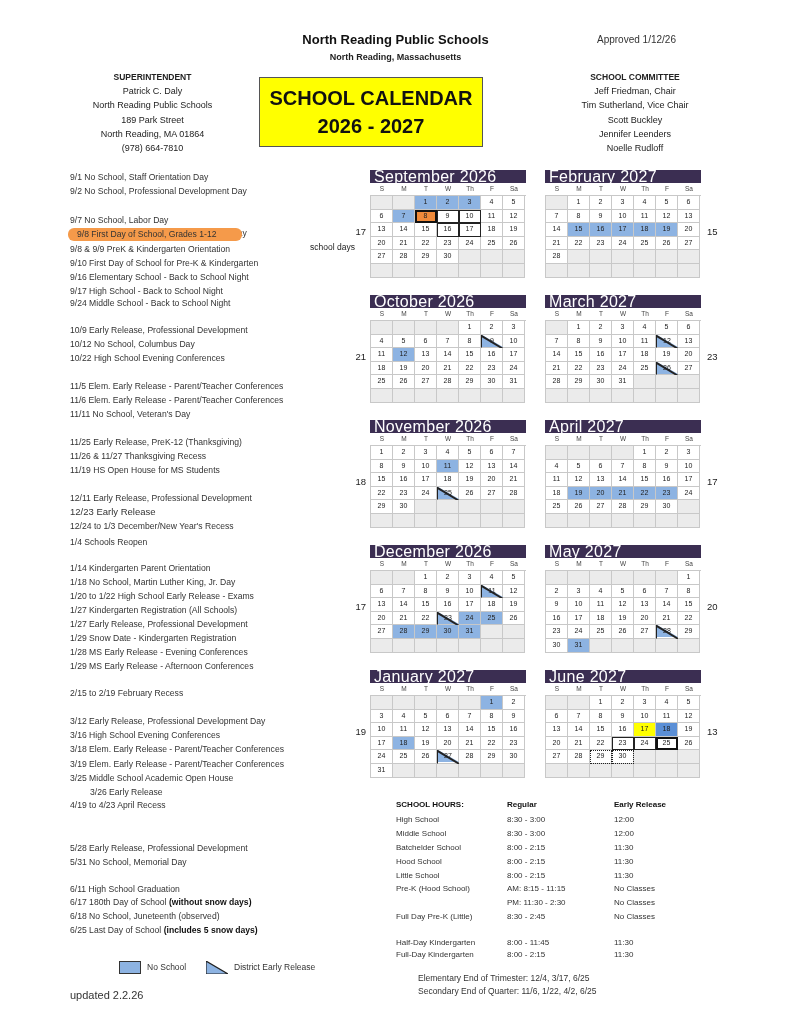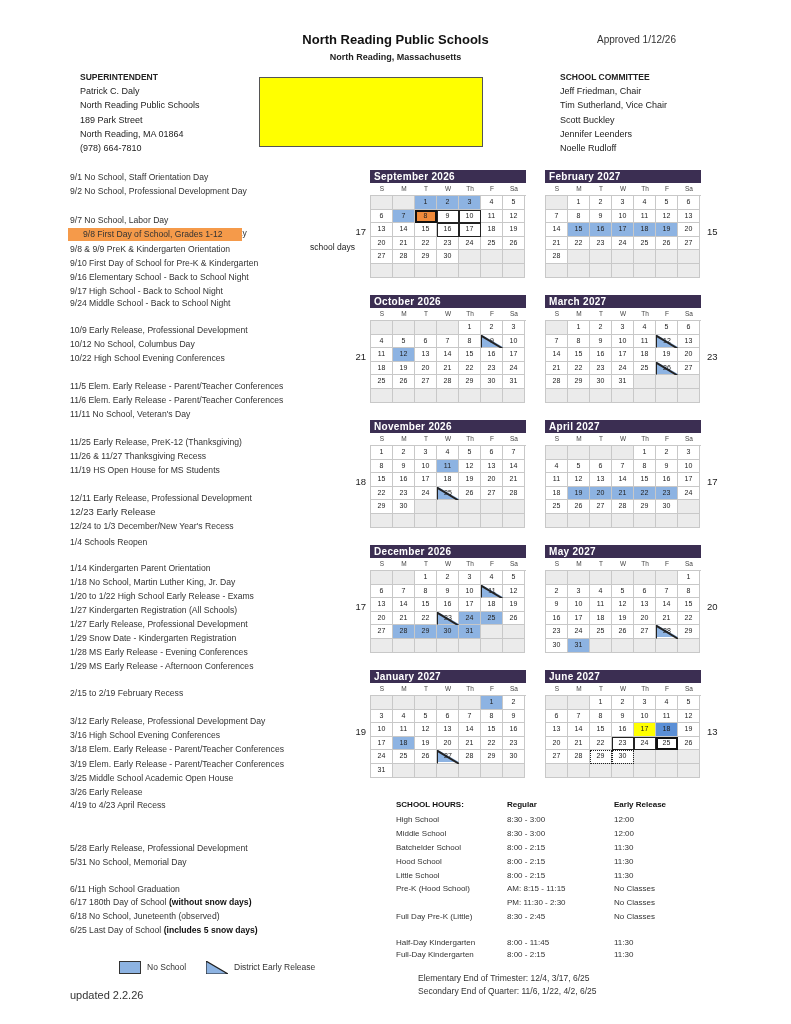--- a/index.html
+++ b/index.html
@@ -4,36 +4,36 @@
 <style>
   * { box-sizing: border-box; margin: 0; padding: 0; }
   html, body { width: 791px; height: 1024px; background: #ffffff; overflow: hidden; }
   body { position: relative; font-family: "Liberation Sans", sans-serif; color: #222; }
   .abs { position: absolute; }
 
   
   .hdr-title { left: 0; width: 791px; top: 32px; text-align: center; font-weight: bold; font-size: 13px; color: #111; }
   .hdr-sub { left: 0; width: 791px; top: 52px; text-align: center; font-weight: bold; font-size: 9px; color: #222; }
   .approved { left: 597px; top: 34px; font-size: 10px; color: #333; }
-  .side-block { text-align: left; font-size: 9px; line-height: 14.2px; color: #222; }
+  .side-block { text-align: center; font-size: 9px; line-height: 14.2px; color: #222; }
   .side-block .lbl { font-weight: bold; font-size: 8.5px; }
   .supt { left: 80px; width: 145px; top: 70px; }
   .committee { left: 560px; width: 150px; top: 70px; }
   .banner { left: 259px; top: 77px; width: 224px; height: 70px; background: #ffff00; border: 1px solid #555; text-align: center; font-weight: bold; font-size: 20px; line-height: 28px; padding-top: 6px; color: #111; }
 
   
   .events { left: 70px; top: 168px; width: 300px; font-size: 8.6px; color: #333; }
   .ev { position: absolute; left: 0; white-space: nowrap; }
-  .ev.hl { background: #f59a4a; left: -2px; padding: 0 15px; width: 174px; height: 13px; line-height: 13px; margin-top: -1px; }
+  .ev.hl { background: #f59a4a; left: -2px; padding: 0 9px; width: 174px; height: 13px; line-height: 13px; margin-top: -1px; border-radius: 6px; }
   .ev b { color: #111; }
   .ev.big { font-size: 9.5px; }
 
   
   .cal { position: absolute; width: 156px; }
-  .cal-head { height: 13px; background: #3b2e52; color: #fff; font-weight: bold; font-size: 10px; line-height: 13px; padding-left: 4px; letter-spacing: 0.3px; }
+  .cal-head { height: 13px; background: #3b2e52; color: #fff; font-weight: normal; font-size: 16px; line-height: 13px; padding-left: 4px; letter-spacing: 0.3px; }
   .cal-dow { display: grid; grid-template-columns: repeat(7, 22px); height: 12px; font-size: 6.5px; color: #444; text-align: center; line-height: 12px; padding-left: 1px; }
   .cal-grid { display: grid; grid-template-columns: repeat(7, 22px); grid-auto-rows: 13.6px; border-top: 1px solid #c8c8c8; border-left: 1px solid #c8c8c8; }
   .cell { border-right: 1px solid #c8c8c8; border-bottom: 1px solid #c8c8c8; font-size: 7px; text-align: center; line-height: 12.6px; color: #222; background: #fff; position: relative; }
   .cell.empty { background: #ebebeb; }
   .cell.noschool { background: #8db3e2; }
   .cell.first { background: #f08a3a; outline: 2px solid #111; outline-offset: -2px; }
   .cell.box { outline: 1.5px solid #222; outline-offset: -1.5px; }
   .cell.boxheavy { outline: 2px solid #111; outline-offset: -2px; }
   .cell.dotted { outline: 1px dotted #222; outline-offset: -1px; }
   .cell.yellow { background: #ffff00; }
@@ -67,20 +67,22 @@
 <div class="abs side-block supt">
   <div class="lbl">SUPERINTENDENT</div>
   <div>Patrick C. Daly</div>
   <div>North Reading Public Schools</div>
   <div>189 Park Street</div>
   <div>North Reading, MA 01864</div>
   <div>(978) 664-7810</div>
 </div>
 
 <div class="abs banner">
+  <div>SCHOOL CALENDAR</div>
+  <div>2026 - 2027</div>
 </div>
 
 <div class="abs side-block committee">
   <div class="lbl">SCHOOL COMMITTEE</div>
   <div>Jeff Friedman, Chair</div>
   <div>Tim Sutherland, Vice Chair</div>
   <div>Scott Buckley</div>
   <div>Jennifer Leenders</div>
   <div>Noelle Rudloff</div>
 </div>
@@ -116,21 +118,21 @@
     <div class="ev" style="top: 451px;"><span>1/27   Early Release, Professional Development</span></div>
     <div class="ev" style="top: 465px;"><span>1/29    Snow Date - Kindergarten Registration</span></div>
     <div class="ev" style="top: 479px;"><span>1/28    MS Early Release - Evening Conferences</span></div>
     <div class="ev" style="top: 493px;"><span>1/29    MS Early Release - Afternoon Conferences</span></div>
     <div class="ev" style="top: 520px;"><span>2/15 to 2/19  February Recess</span></div>
     <div class="ev" style="top: 548px;"><span>3/12   Early Release, Professional Development Day</span></div>
     <div class="ev" style="top: 562px;"><span>3/16    High School Evening Conferences</span></div>
     <div class="ev" style="top: 576px;"><span>3/18    Elem. Early Release - Parent/Teacher Conferences</span></div>
     <div class="ev" style="top: 591px;"><span>3/19    Elem. Early Release - Parent/Teacher Conferences</span></div>
     <div class="ev" style="top: 605px;"><span>3/25 Middle School Academic Open House</span></div>
-    <div class="ev" style="top: 619px;"><span>3/26 Early Release</span></div>
+    <div class="ev" style="top: 619px; margin-left: 20px;"><span>3/26 Early Release</span></div>
     <div class="ev" style="top: 632px;"><span>4/19 to 4/23   April Recess</span></div>
     <div class="ev" style="top: 675px;"><span>5/28    Early Release, Professional Development</span></div>
     <div class="ev" style="top: 689px;"><span>5/31    No School, Memorial Day</span></div>
     <div class="ev" style="top: 716px;"><span>6/11    High School Graduation</span></div>
     <div class="ev" style="top: 729px;"><span>6/17    180th Day of School </span><b>(without snow days)</b></div>
     <div class="ev" style="top: 743px;"><span>6/18    No School, Juneteenth (observed)</span></div>
     <div class="ev" style="top: 757px;"><span>6/25    Last Day of School </span><b>(includes 5 snow days)</b></div>
   </div>
 
 <div id="calendars">

